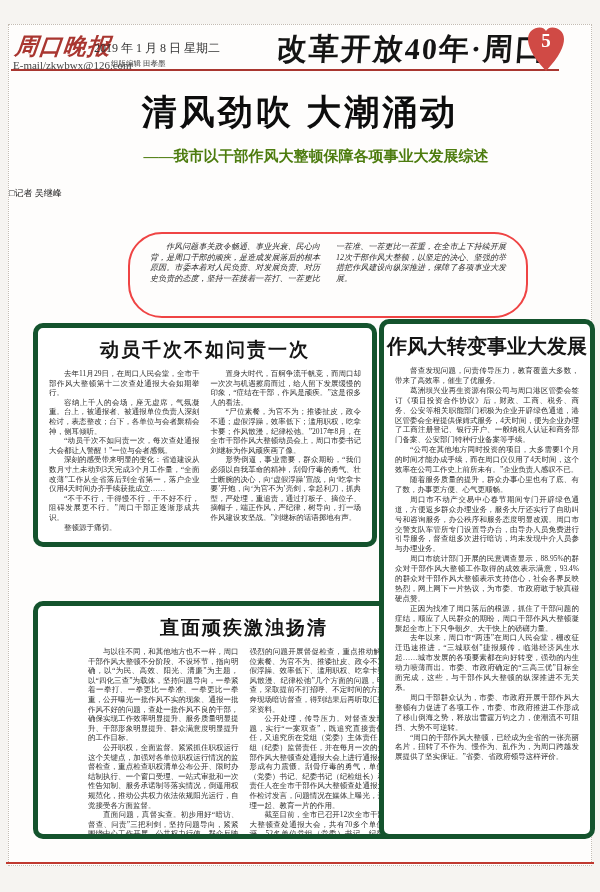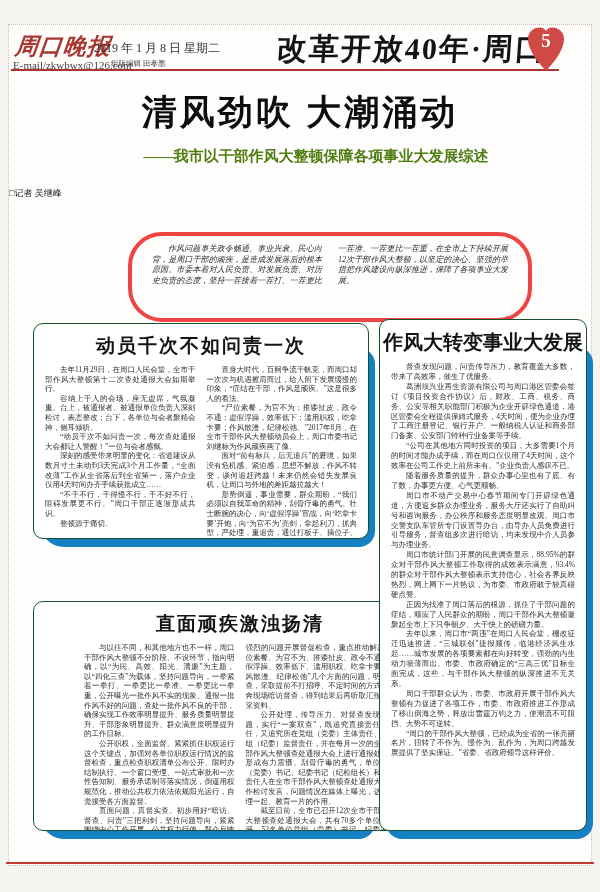--- a/index.html
+++ b/index.html
@@ -12,26 +12,26 @@
   .hdr-editor{position:absolute;left:102px;top:34px;font-size:7.5px;color:#444;white-space:nowrap;}
   .hdr-banner{position:absolute;left:268px;top:4px;font-size:30px;font-weight:bold;color:#141414;transform:skewX(-4deg);letter-spacing:2px;white-space:nowrap;}
   .hdr-rule{position:absolute;left:2px;top:44px;width:548px;height:2px;background:#a93630;}
   .hdr-badge{position:absolute;left:518px;top:2px;width:38px;height:46px;}
   .hdr-badge svg{display:block;}
   
   .main-title{position:absolute;left:0;top:64px;width:582px;text-align:center;font-family:"Liberation Sans",sans-serif;font-weight:900;font-size:35px;letter-spacing:3px;color:#0d0d0d;white-space:nowrap;}
   .sub-title{position:absolute;left:16px;top:122px;width:582px;text-align:center;font-size:15px;font-weight:bold;color:#4d7c0f;white-space:nowrap;}
   .byline{position:absolute;left:0;top:162px;width:582px;text-align:left;font-size:9px;color:#222;}
   
-  .intro-box{position:absolute;left:119px;top:207px;width:356px;height:66px;border:4px solid #ef4444;border-radius:34px;padding:8px 20px;box-sizing:content-box;overflow:hidden;}
+  .intro-box{position:absolute;left:119px;top:207px;width:356px;height:66px;border:2px solid #ef4444;border-radius:34px;padding:8px 20px;box-sizing:content-box;overflow:hidden;}
   .intro-text{column-count:2;column-gap:16px;font-size:8px;line-height:10.6px;font-style:italic;text-align:justify;color:#2b2b2b;text-indent:2em;height:60px;}
   
   .card{position:absolute;}
   .card .shadow{position:absolute;background:#1581c4;border-radius:16px 16px 16px 24px;}
-  .card .panel{position:absolute;background:#ffffff;border:1px solid #14532d;border-radius:10px;overflow:hidden;}
+  .card .panel{position:absolute;background:#ffffff;border:5px solid #14532d;border-radius:10px;overflow:hidden;}
   .card-title{text-align:center;font-size:19px;font-weight:bold;letter-spacing:2px;color:#141414;margin:9px 0 6px 0;white-space:nowrap;}
   .card-body{padding:0 11px;text-align:justify;font-size:7.5px;line-height:9.6px;color:#2e2e2e;overflow:hidden;}
   .card-body p{margin:0;text-indent:2em;}
   .two-col{column-count:2;column-gap:11px;}
   
   .bottom-rule{position:absolute;left:6px;top:862px;width:588px;height:2px;background:#c0392f;}
 </style>
 </head>
 <body>
 
@@ -66,21 +66,20 @@
       <div class="card-title">动员千次不如问责一次</div>
       <div class="card-body two-col" style="height:178px;">
           <p>去年11月29日，在周口人民会堂，全市干部作风大整顿第十二次查处通报大会如期举行。</p>
           <p>容纳上千人的会场，座无虚席，气氛凝重。台上，被通报者、被通报单位负责人深刻检讨，表态整改；台下，各单位与会者聚精会神，侧耳倾听。</p>
           <p>“动员千次不如问责一次，每次查处通报大会都让人警醒！”一位与会者感慨。</p>
           <p>深刻的感受带来明显的变化：省道建设从数月寸土未动到3天完成3个月工作量，“全面改薄”工作从全省落后到全省第一，落户企业仅用4天时间办齐手续获批成立……</p>
           <p>“不干不行，干得慢不行，干不好不行，阻碍发展更不行。”周口干部正逐渐形成共识。</p>
           <p>整顿源于痛切。</p>
           <p>置身大时代，百舸争流千帆竞，而周口却一次次与机遇擦肩而过，给人留下发展缓慢的印象，“症结在干部，作风是顽疾。”这是很多人的看法。</p>
           <p>“尸位素餐，为官不为；推诿扯皮，政令不通；虚假浮躁，效率低下；滥用职权，吃拿卡要；作风散漫，纪律松弛。”2017年8月，在全市干部作风大整顿动员会上，周口市委书记刘继标为作风顽疾画了像。</p>
-          <p>面对“前有标兵，后无追兵”的窘境，如果没有危机感、紧迫感，思想不解放，作风不转变，谈何追赶跨越！未来仍然会错失发展良机，让周口与外地的差距越拉越大！</p>
           <p>形势倒逼，事业需要，群众期盼，“我们必须以自我革命的精神，刮骨疗毒的勇气、壮士断腕的决心，向‘虚假浮躁’宣战，向‘吃拿卡要’开炮，向‘为官不为’亮剑，拿起利刀，抓典型，严处理，重追责，通过打板子、摘位子、摘帽子，端正作风，严纪律，树导向，打一场作风建设攻坚战。”刘继标的话语掷地有声。</p>
         </div>
     </div>
   </div>
 
   <div class="card" style="left:24px;top:576px;width:342px;height:248px;">
     <div class="shadow" style="left:7px;top:25px;width:335px;height:213px;"></div>
     <div class="panel" style="left:0;top:0;width:334px;height:228px;padding-left:39px;">
       <div class="card-title">直面顽疾激浊扬清</div>
       <div class="card-body two-col" style="height:192px;">

